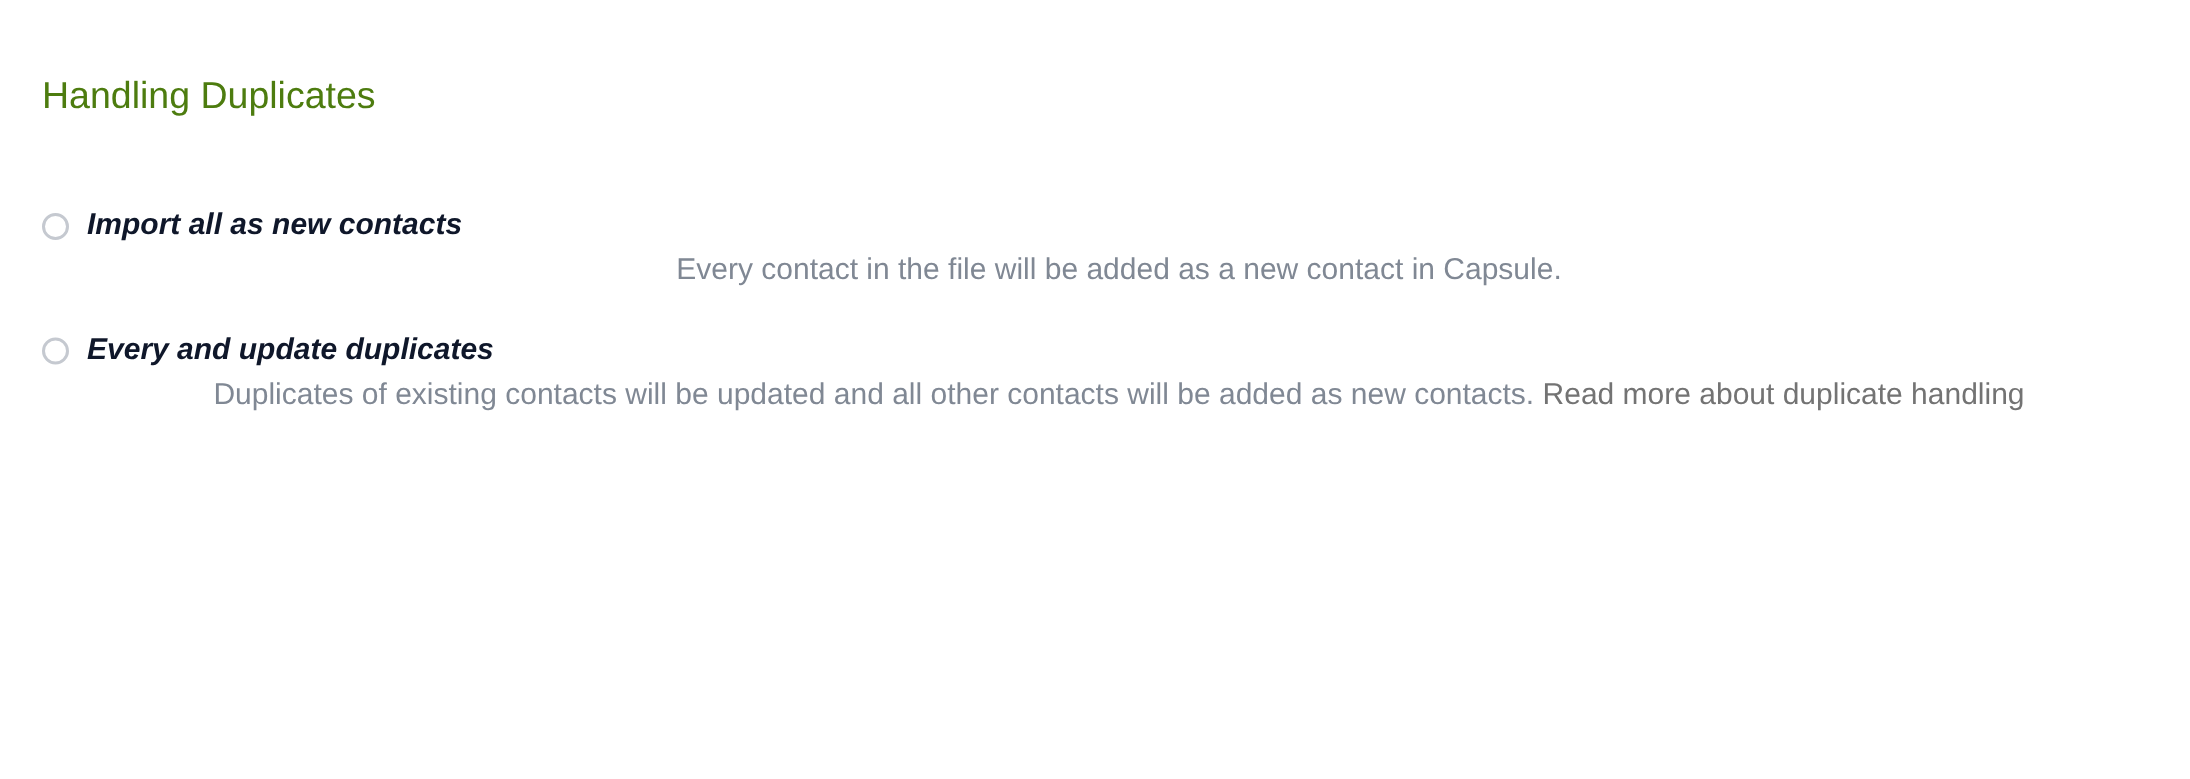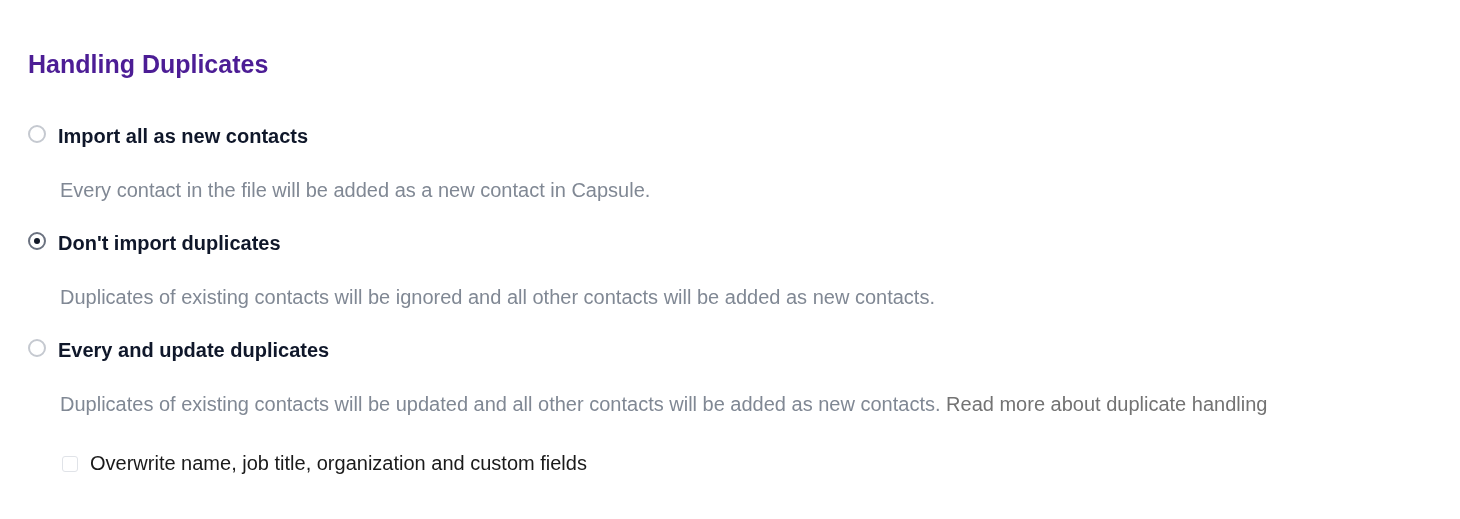--- a/index.html
+++ b/index.html
@@ -10,40 +10,41 @@
 
     body {
       font-family: -apple-system, BlinkMacSystemFont, "Segoe UI", Helvetica, Arial, sans-serif;
       background: #ffffff;
       padding: 50px 28px;
       width: 1460px;
     }
 
     .section-title {
       font-size: 25px;
-      font-weight: 700;
-      color: #4c1d95;
-      margin-bottom: 46px;
+      font-weight: 400;
+      color: #4d7c0f;
+      margin-bottom: 60px;
     }
 
     .radio-group {
       display: flex;
       flex-direction: column;
       gap: 28px;
     }
 
     .radio-option {
       display: flex;
       flex-direction: column;
     }
 
     .radio-row {
       display: flex;
-      align-items: flex-start;
+      align-items: center;
       gap: 12px;
+      font-style: italic;
     }
 
     .radio-circle {
       width: 18px;
       height: 18px;
       border-radius: 50%;
       border: 2px solid #c5c9d0;
       display: inline-flex;
       align-items: center;
       justify-content: center;
@@ -64,22 +65,23 @@
     .radio-label {
       font-size: 20px;
       font-weight: 700;
       color: #0f172a;
     }
 
     .radio-description {
       font-size: 20px;
       color: #808894;
       margin-left: 32px;
-      margin-top: 28px;
+      margin-top: 4px;
       line-height: 1.4;
+      text-align: center;
     }
 
     .link {
       color: #737373;
       text-decoration: none;
       cursor: pointer;
     }
 
     .sub-option {
       display: flex;
@@ -111,37 +113,24 @@
 <div class="radio-group">
 
   <div class="radio-option">
     <div class="radio-row">
       <span class="radio-circle"></span>
       <span class="radio-label">Import all as new contacts</span>
     </div>
     <div class="radio-description">Every contact in the file will be added as a new contact in Capsule.</div>
   </div>
 
-  <div class="radio-option">
-    <div class="radio-row">
-      <span class="radio-circle selected">
-        <span class="radio-dot"></span>
-      </span>
-      <span class="radio-label">Don't import duplicates</span>
-    </div>
-    <div class="radio-description">Duplicates of existing contacts will be ignored and all other contacts will be added as new contacts.</div>
-  </div>
 
   <div class="radio-option">
     <div class="radio-row">
       <span class="radio-circle"></span>
       <span class="radio-label">Every and update duplicates</span>
     </div>
     <div class="radio-description">
       <span>Duplicates of existing contacts will be updated and all other contacts will be added as new contacts. </span><a class="link">Read more about duplicate handling</a>
     </div>
-    <div class="sub-option">
-      <span class="checkbox"></span>
-      <span class="checkbox-label">Overwrite name, job title, organization and custom fields</span>
-    </div>
   </div>
 
 </div>
 
 </body></html>

